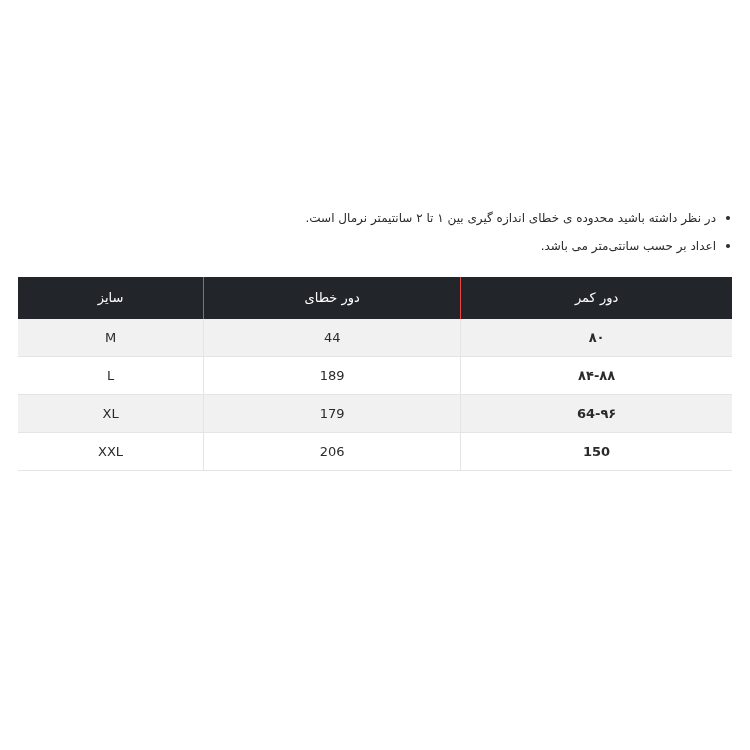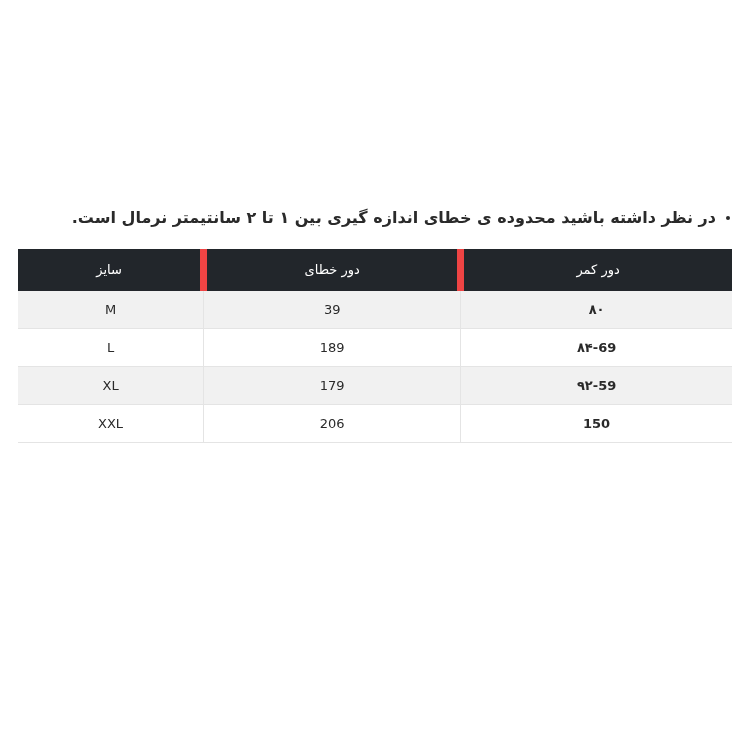--- a/index.html
+++ b/index.html
@@ -32,26 +32,25 @@
   .notes {
     list-style: none;
     margin: 0 0 18px 0;
     padding: 0;
     text-align: right;
     direction: rtl;
   }
 
   .notes li {
     position: relative;
-    font-size: 16px;
+    font-size: 12px;
     line-height: 26px;
     color: #2a2a2a;
     padding-right: 16px;
     margin-bottom: 2px;
-    font-weight: bold;
   }
 
   .notes li::before {
     content: "";
     position: absolute;
     right: 2px;
     top: 11px;
     width: 4px;
     height: 4px;
     border-radius: 50%;
@@ -67,21 +66,21 @@
 
   table.size-table thead th {
     background: #22262b;
     color: #ffffff;
     font-size: 13px;
     font-weight: normal;
     height: 42px;
     line-height: 42px;
     padding: 0;
     text-align: center;
-    border-right: 7px solid #ef4444;
+    border-right: 1px solid #ef4444;
   }
   table.size-table thead th:first-child {
     border-right: none;
   }
 
   table.size-table tbody td {
     font-size: 13px;
     height: 37px;
     padding: 0;
     text-align: center;
@@ -106,48 +105,49 @@
   .col-c { width: 26%; }
 </style>
 </head>
 <body>
 
 <div class="page">
   <div class="content">
 
     <ul class="notes">
       <li>در نظر داشته باشید محدوده ی خطای اندازه گیری بین ۱ تا ۲ سانتیمتر نرمال است.</li>
+      <li>اعداد بر حسب سانتی‌متر می باشد.</li>
     </ul>
 
     <table class="size-table">
       <colgroup>
         <col class="col-a">
         <col class="col-b">
         <col class="col-c">
       </colgroup>
       <thead>
         <tr>
           <th>دور کمر</th>
           <th>دور خطای</th>
           <th>سایز</th>
         </tr>
       </thead>
       <tbody>
         <tr class="odd">
           <td>۸۰</td>
-          <td>39</td>
+          <td>44</td>
           <td>M</td>
         </tr>
         <tr class="even">
-          <td>۸۴-69</td>
+          <td>۸۴-۸۸</td>
           <td>189</td>
           <td>L</td>
         </tr>
         <tr class="odd">
-          <td>۹۲-59</td>
+          <td>64-۹۶</td>
           <td>179</td>
           <td>XL</td>
         </tr>
         <tr class="even">
           <td>150</td>
           <td>206</td>
           <td>XXL</td>
         </tr>
       </tbody>
     </table>

